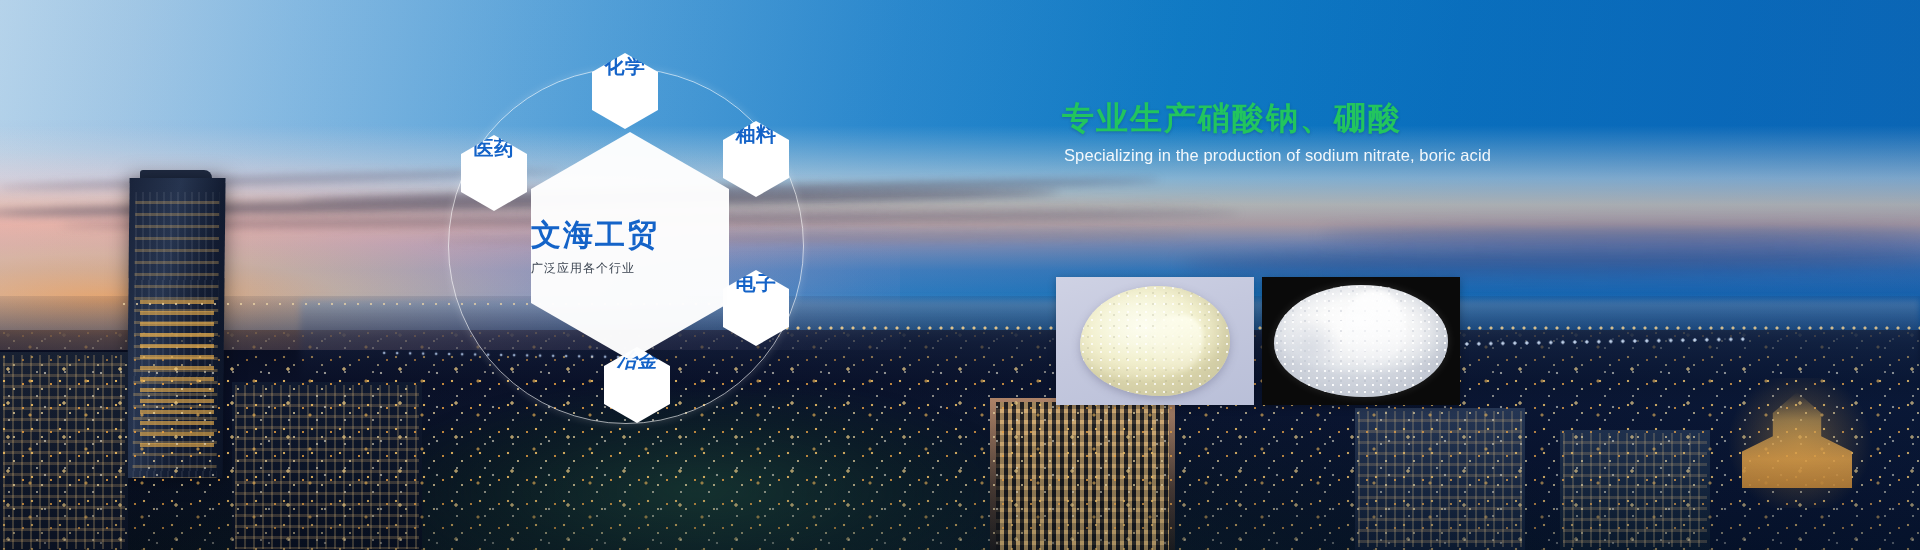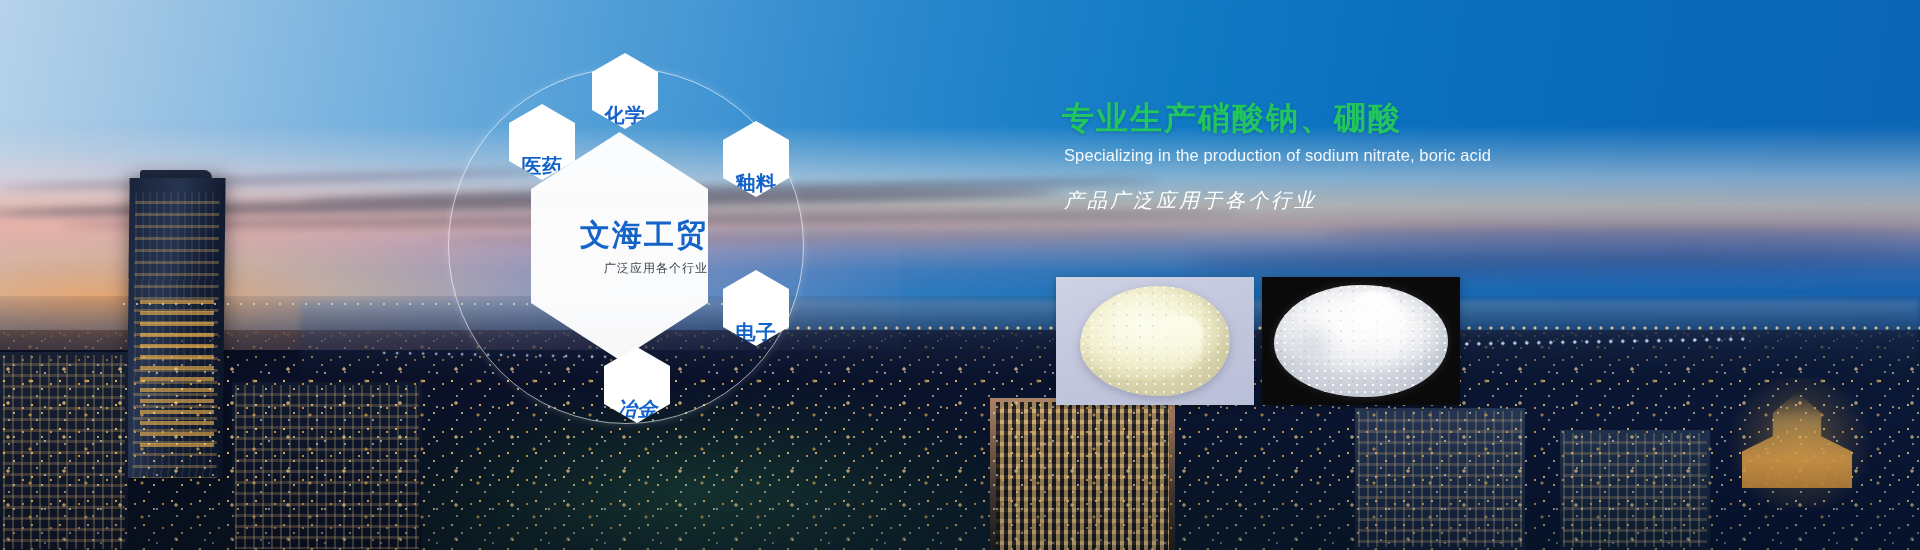--- a/index.html
+++ b/index.html
@@ -209,52 +209,52 @@
   .ring{
     position:absolute;left:28px;top:48px;width:354px;height:354px;
     border-radius:50%;
     border:1.6px solid rgba(255,255,255,.62);
     box-shadow:0 0 8px rgba(255,255,255,.18);
   }
   .hex{
     position:absolute;
     background:#ffffff;
     clip-path:polygon(50% 0%,100% 25%,100% 75%,50% 100%,0% 75%,0% 25%);
-    display:flex;align-items:flex-end;justify-content:center;
+    display:flex;align-items:flex-start;justify-content:center;
     filter:drop-shadow(0 2px 6px rgba(20,50,90,.18));
   }
   .hex-sm{width:66px;height:76px;}
   .hex-sm span{
     color:#1463c8;font-size:20px;font-weight:700;letter-spacing:.5px;
     font-family:"DejaVu Sans","Liberation Sans",sans-serif;
     white-space:nowrap;
   }
   .hex-center{
-    width:177px;height:228px;left:111px;top:112px;
+    width:198px;height:228px;left:111px;top:112px;
     flex-direction:column;gap:4px;
     background:rgba(255,255,255,.97);
   }
   .hex-center .cname{
     color:#1463c8;font-size:30px;font-weight:700;letter-spacing:2px;
     font-family:"DejaVu Sans","Liberation Sans",sans-serif;
     white-space:nowrap;
   }
   .hex-center .csub{
     color:#3b4450;font-size:12px;letter-spacing:1px;
     font-family:"DejaVu Sans","Liberation Sans",sans-serif;
     white-space:nowrap;
   }
 
   
   .h-chem  {left:172px;top:33px;}
   .h-glaze {left:303px;top:101px;}
   .h-elec  {left:303px;top:250px;}
   .h-metal {left:184px;top:327px;font-style:italic;}
   .h-glass {left: 41px;top:250px;}
-  .h-med   {left: 41px;top:84px;margin-left:48px;}
+  .h-med   {left: 41px;top:115px;}
 
   
   .copy{position:absolute;left:1062px;top:100px;width:700px;}
   .headline{
     margin:0;
     color:#22c55e;
     font-size:32px;
     font-weight:700;
     letter-spacing:2px;
     line-height:1.18;
@@ -413,21 +413,20 @@
 
     <div class="hex hex-center">
       <div class="cname">文海工贸</div>
       <div class="csub">广泛应用各个行业</div>
     </div>
   </div>
 
   <div class="copy">
     <h1 class="headline">专业生产硝酸钠、硼酸</h1>
     <p class="subline">Specializing in the production of sodium nitrate, boric acid</p>
-    <p class="tagline">产品广泛应用于各个行业</p>
   </div>
 
   <div class="photos">
     <div class="photo photo-a">
       <div class="pile"></div>
       <div class="crest"></div>
     </div>
     <div class="photo photo-b">
       <div class="pile"></div>
       <div class="shade"></div>

